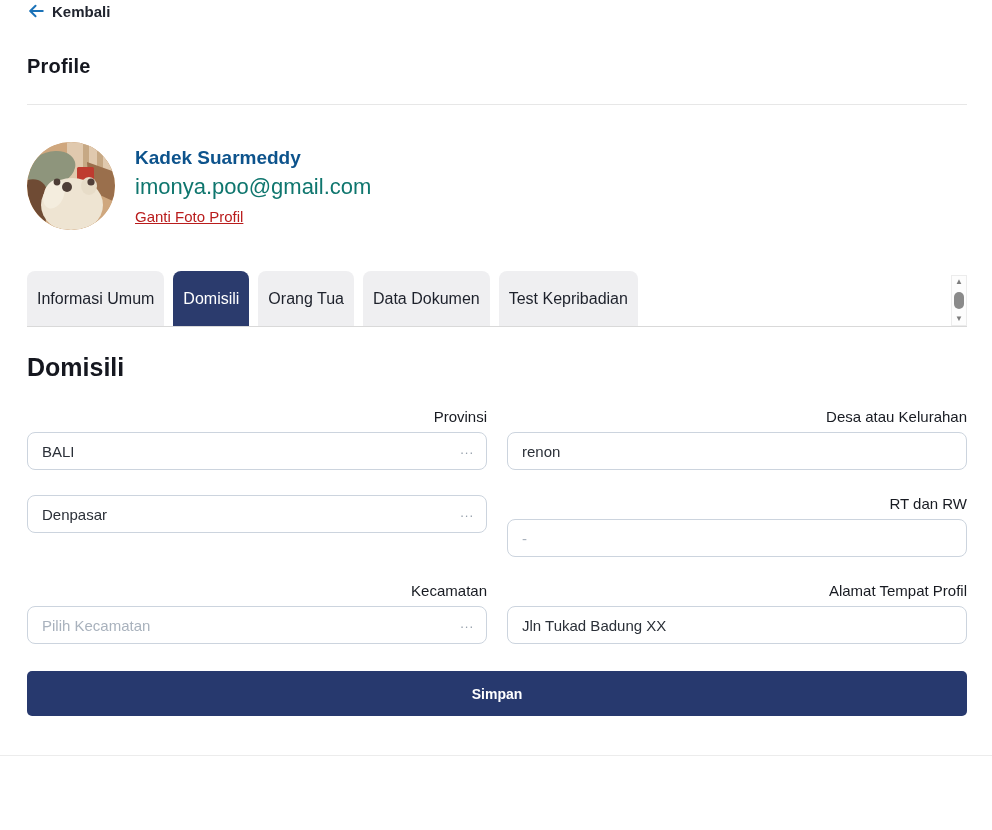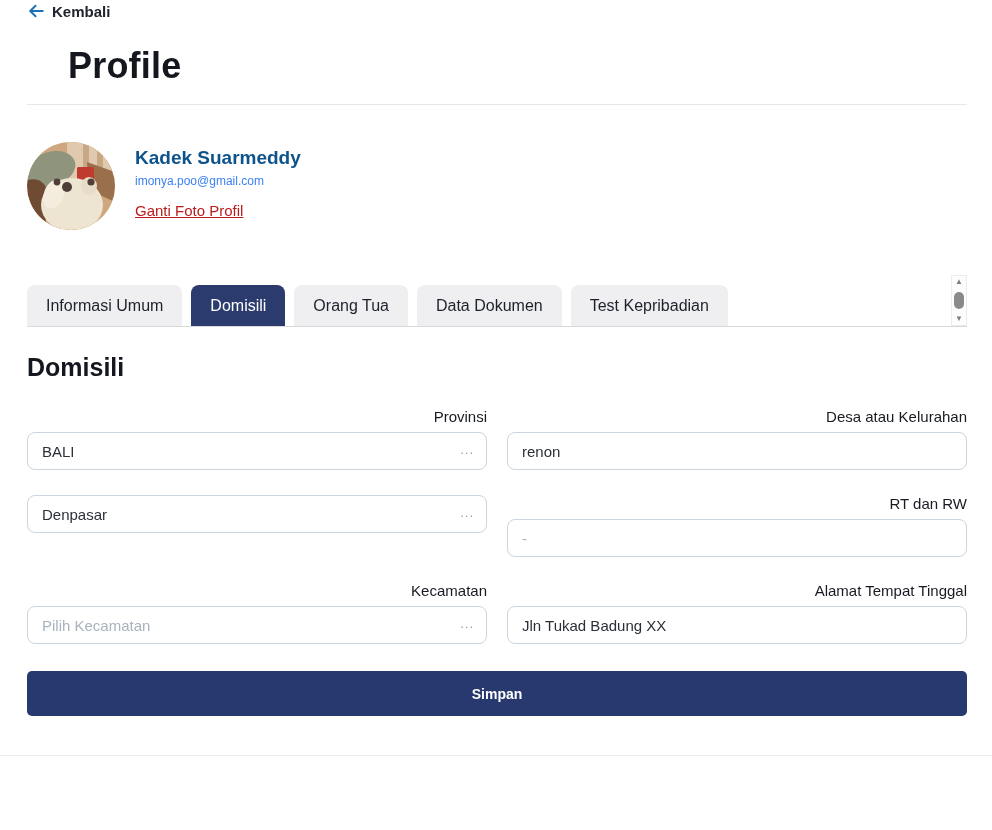--- a/index.html
+++ b/index.html
@@ -6,36 +6,36 @@
   html,body { width:992px; height:830px; background:#ffffff; }
   body { font-family:"Liberation Sans","DejaVu Sans",sans-serif; color:#1c1f27; position:relative; overflow:hidden; }
   .container { padding:0 25px 0 27px; width:992px; }
 
   
   .back-row { display:flex; align-items:center; gap:7px; padding-top:1px; height:21px; cursor:pointer; }
   .back-row svg { display:block; }
   .back-label { font-size:15px; font-weight:700; color:#20242e; }
 
   
-  .page-title { margin-top:28px; font-size:36px; font-weight:700; color:#15171f; line-height:34px; letter-spacing:0.2px;margin-left:41px; }
+  .page-title { margin-top:28px; font-size:20px; font-weight:700; color:#15171f; line-height:34px; letter-spacing:0.2px; }
 
   .divider-top { margin-top:21px; border-top:1px solid #e7e7e7; width:940px; }
 
   
   .profile-row { margin-top:37px; display:flex; gap:20px; }
   .avatar { width:88px; height:88px; border-radius:50%; overflow:hidden; flex:0 0 88px; background:#cfa77e; }
   .profile-info { padding-top:4px; }
   .profile-name { font-size:19px; font-weight:700; color:#0d538c; line-height:24px; }
-  .profile-email { margin-top:0; font-size:12px; color:#3b82f6; line-height:22px; }
+  .profile-email { margin-top:6px; font-size:22px; color:#0f766e; line-height:22px; }
   .change-photo { margin-top:9px; font-size:15px; color:#b91c1c; text-decoration:underline; display:inline-block; cursor:pointer; line-height:20px; }
 
   
   .tabs-wrap { position:relative; margin-top:41px; width:940px; }
   .tabs { display:flex; gap:9px; border-bottom:1px solid #d9d9d9; height:56px; align-items:flex-end; }
-  .tab { height:41px; display:flex; align-items:center; padding:0 19px; background:#efeff1; border-radius:8px 8px 0 0; font-size:16px; font-weight:500; color:#1d212b; cursor:pointer; white-space:nowrap; }
+  .tab { height:55px; display:flex; align-items:center; padding:0 10px; background:#efeff1; border-radius:8px 8px 0 0; font-size:16px; font-weight:500; color:#1d212b; cursor:pointer; white-space:nowrap; }
   .tab.active { background:#2b3b6d; color:#ffffff; }
 
   
   .mini-scrollbar { position:absolute; right:0; top:4px; width:16px; height:51px; background:#fdfdfd; border:1px solid #ececec; display:flex; flex-direction:column; align-items:center; justify-content:space-between; padding:2px 0; }
   .sb-arrow { font-size:8px; color:#7d7d7d; line-height:8px; cursor:pointer; }
   .sb-thumb { width:10px; height:17px; border-radius:5px; background:#8a8a8a; cursor:grab; }
 
   
   .section-title { margin-top:24px; font-size:25px; font-weight:700; color:#15171f; line-height:32px; }
 
@@ -153,21 +153,21 @@
 
     <div class="field">
       <label class="field-label">Kecamatan</label>
       <div class="input-wrap">
         <input class="text-input" type="text" placeholder="Pilih Kecamatan" style="">
         <span class="input-suffix">...</span>
       </div>
     </div>
 
     <div class="field">
-      <label class="field-label">Alamat Tempat Tinggal</label>
+      <label class="field-label">Alamat Tempat Profil</label>
       <div class="input-wrap">
         <input class="text-input" type="text" value="Jln Tukad Badung XX" style="">
       </div>
     </div>
 
   </div>
 
   <button class="submit-btn">Simpan</button>
 
 </div>

